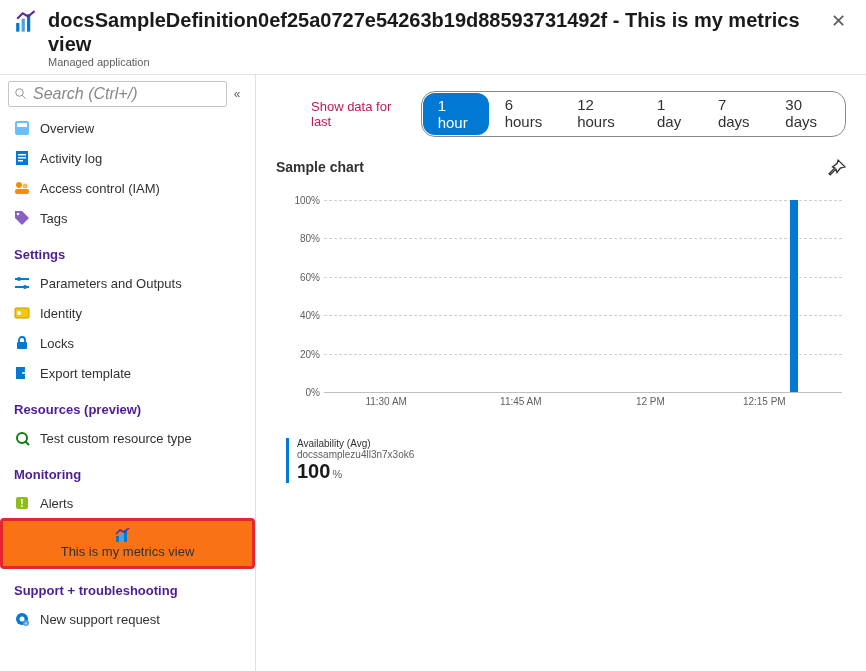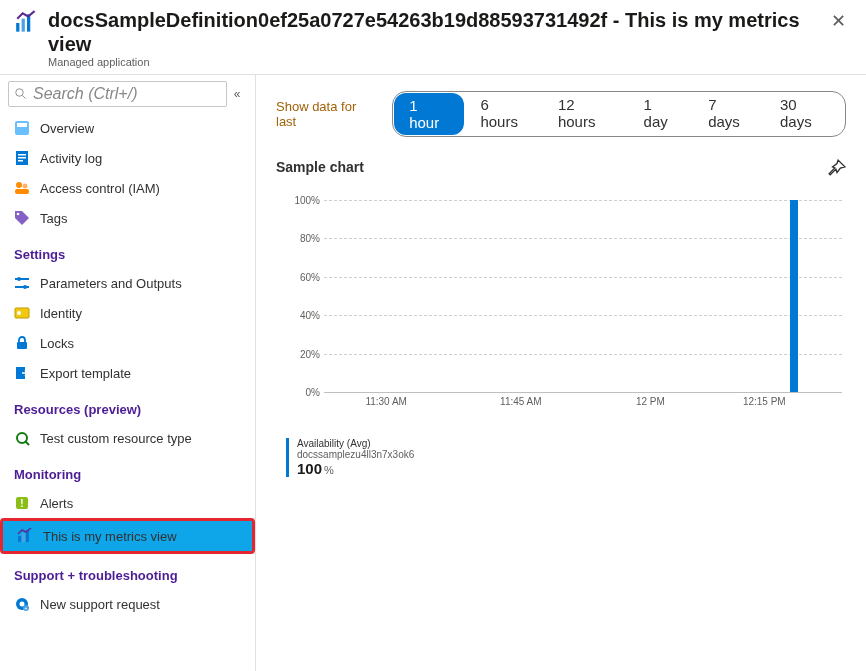--- a/index.html
+++ b/index.html
@@ -33,36 +33,36 @@
     flex:1; display: flex; align-items: center;
     border: 1px solid #c8c6c4; border-radius: 2px; padding: 3px 6px;
     color: #888; font-style: italic; font-size: 16px;
   }
   .search-box svg { margin-right: 6px; }
   .collapse-caret { width:20px; text-align:center; color:#605e5c; cursor:pointer; font-size:12px;}
   .nav-item {
     display: flex; align-items: center; padding: 7px 14px;
     cursor: pointer; color: #323130;
   }
-  .nav-item.selected { background: #0ea5e9; }
+  .nav-item.selected { background: #f97316; flex-direction: column; }
   .nav-item .icon { width: 16px; height: 16px; margin-right: 10px; flex-shrink:0; }
   .nav-section {
     padding: 14px 14px 6px 14px; font-size: 13px; font-weight: 600; color: #4c1d95;
   }
   .highlight-box {
     border: 3px solid #e3262f; border-radius: 4px;
   }
 
   .main { flex: 1; padding: 16px 20px; overflow:auto; }
   .timerange-row {
     display: flex; align-items: center; justify-content: flex-end;
     gap: 0; margin-bottom: 22px;
     font-size: 12px;
   }
-  .timerange-label { color: #a16207; margin-right: 14px; font-size:13px;}
+  .timerange-label { color: #be185d; margin-right: 14px; font-size:13px;margin-left:35px;}
   .pill-group {
     display: flex; border: 1px solid #8a8886; border-radius: 14px; overflow: hidden;
   }
   .pill {
     padding: 4px 14px; cursor: pointer; color: #323130; font-size: 15px;
     border-left: 1px solid transparent;
   }
   .pill.selected {
     background: #0078d4; color: #fff; border-radius: 12px;
     margin: 1px;
@@ -86,21 +86,21 @@
   .x-tick { position:absolute; font-size:10px; color:#605e5c; transform:translateX(-50%);}
   .bar-100 {
     position:absolute; bottom:0; width:8px; background:#0078d4;
   }
   .legend {
     display:flex; align-items:flex-start; margin-top:18px; margin-left:10px;
     border-left: 3px solid #0078d4; padding-left:8px;
   }
   .legend .line1 { font-size:10px; color:#323130; }
   .legend .line2 { font-size:10px; color:#605e5c; }
-  .legend .value { font-size:15px; font-weight:600; color:#1b1a19; }
+  .legend .value { font-size:20px; font-weight:600; color:#1b1a19; }
   .legend .unit { font-size:11px; color:#605e5c; margin-left:2px;}
 </style>
 </head>
 <body>
 
 <div class="blade">
   <div class="blade-header">
     <span class="title-icon">
       <svg viewBox="0 0 24 24" width="26" height="26">
         <rect x="2" y="12" width="3" height="8" fill="#0078d4"></rect>

